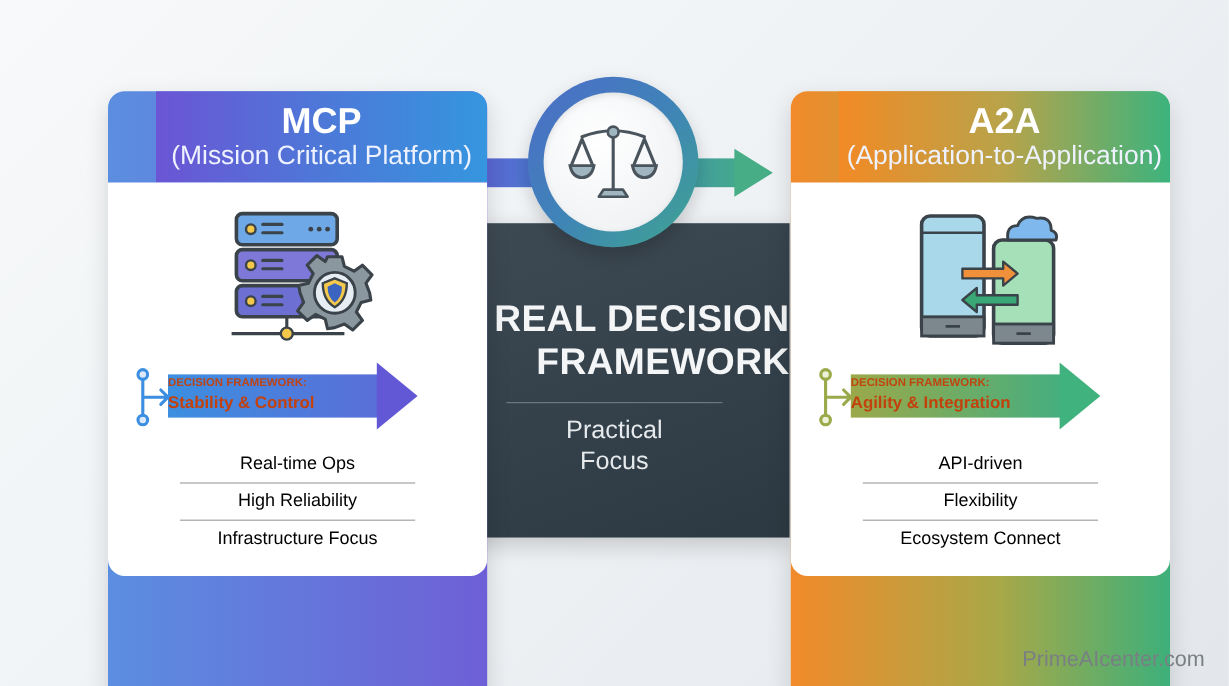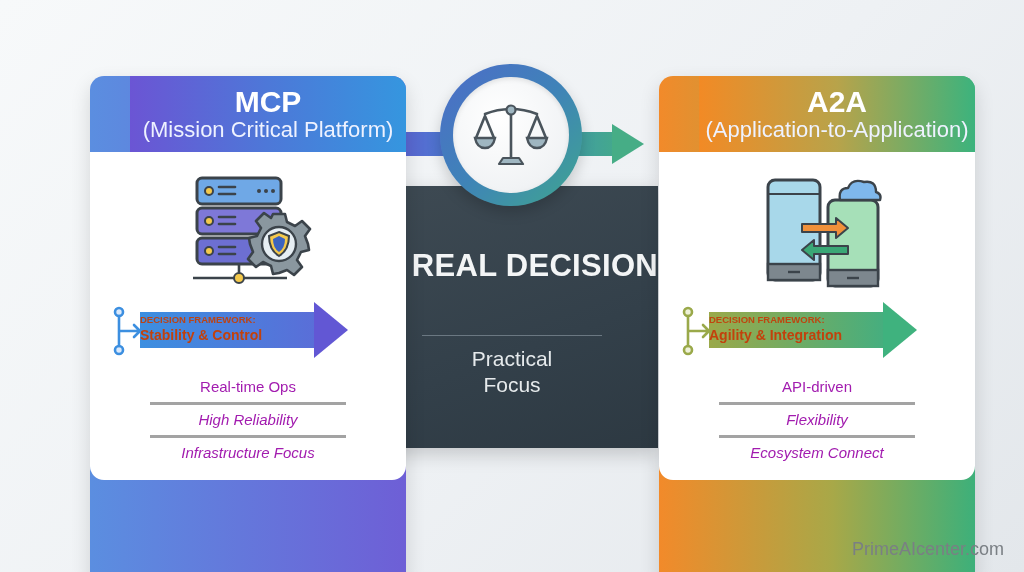--- a/index.html
+++ b/index.html
@@ -83,36 +83,37 @@
   .card-left .banner-head { border-left-color: #6257d4; }
   .card-right .banner-shaft { background: linear-gradient(90deg, #9aa94a 0%, #45ae7f 100%); }
   .card-right .banner-head { border-left-color: #3fb27e; }
   .banner-text { position: absolute; left: 28px; width: 176px; top: 12px; color: #c2410c; }
   .banner-kicker { font-size: 9.5px; font-weight: bold; line-height: 12px; opacity: 0.95; }
   .banner-main { font-size: 14px; font-weight: bold; line-height: 18px; }
   .branch-icon { position: absolute; left: 0; top: 4px; }
 
   .feature-list { position: absolute; left: 60px; right: 60px; top: 220px; }
   .feature-item {
-    text-align: center; font-size: 15px; color: #a21caf; height: 30px; line-height: 30px;
-  }
-  .feature-item + .feature-item { border-top: 3px solid #a3a3a3; font-style: italic; }
+    text-align: center; font-size: 15px; color: #000000; height: 30px; line-height: 30px;
+  }
+  .feature-item + .feature-item { border-top: 1px solid #a3a3a3; }
 
   .watermark {
     position: absolute; right: 20px; bottom: 12px; color: #7a7f84; font-size: 18px; margin-top: 22px;
   }
 </style>
 </head>
 <body>
 
 <div class="stage">
 
   <div class="center-panel">
     <div class="center-title">
       <div>REAL DECISION</div>
+      <div>FRAMEWORK</div>
     </div>
     <div class="center-divider"></div>
     <div class="center-sub">
       <div>Practical</div>
       <div>Focus</div>
     </div>
   </div>
 
   <div class="connector"></div>
   <div class="connector-arrow"></div>

